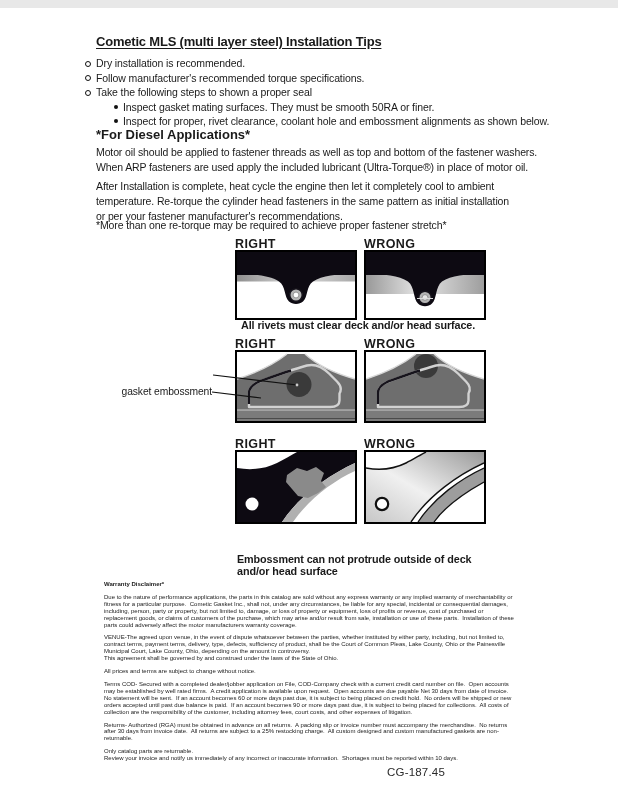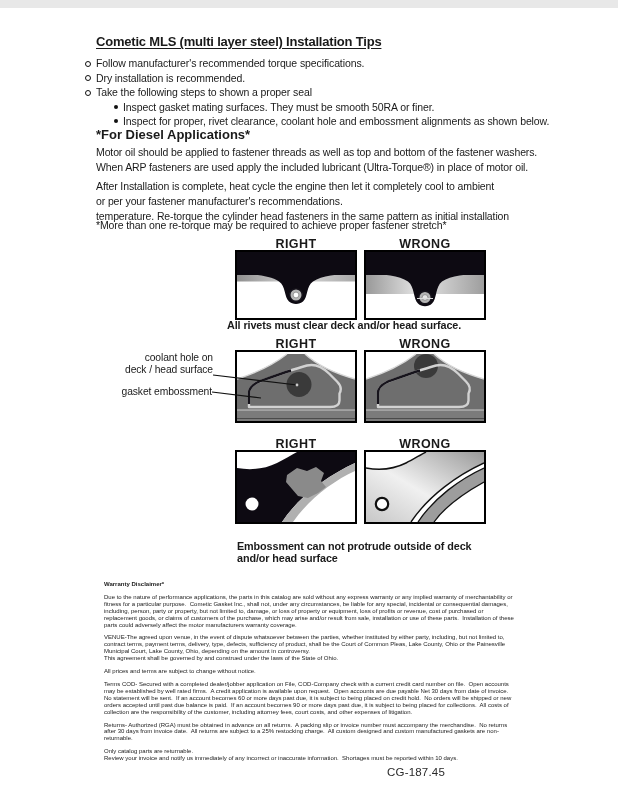--- a/index.html
+++ b/index.html
@@ -17,46 +17,46 @@
   .tip-row{display:flex;align-items:flex-start;height:14.6px;white-space:nowrap;font-size:10.5px;letter-spacing:-0.1px;}
   .tip-row.sub{margin-left:29px;}
   .circ{flex:none;width:4px;height:4px;border:1.1px solid #111;border-radius:50%;margin:3.5px 5px 0 0;}
   .dot{flex:none;width:4px;height:4px;background:#111;border-radius:50%;margin:4px 5px 0 0;}
   .diesel-head{left:96px;top:119px;font-size:13px;font-weight:bold;white-space:nowrap;}
   .para{font-size:10.5px;letter-spacing:-0.12px;}
   .para div{line-height:15.2px;white-space:nowrap;}
   .p1{left:96px;top:137px;}
   .p2{left:96px;top:171px;}
   .pnote{left:96px;top:211px;font-size:10.5px;white-space:nowrap;letter-spacing:-0.12px;}
-  .dlabel{width:122px;text-align:center;font-weight:bold;font-size:12.5px;letter-spacing:0.4px;}
+  .dlabel{width:122px;font-weight:bold;font-size:12.5px;letter-spacing:0.4px;}
   .panel{width:118px;border:2px solid #000;line-height:0;background:#fff;}
   .dcaption{font-weight:bold;font-size:10.8px;letter-spacing:-0.1px;white-space:nowrap;line-height:12px;}
   .sidelbl{font-size:10.3px;letter-spacing:-0.1px;text-align:right;line-height:11.5px;white-space:nowrap;}
   .legal{left:104px;top:573px;width:414px;font-size:6px;line-height:6.9px;color:#222;}
   .legal .head{font-weight:bold;margin-bottom:6px;}
   .lp{white-space:pre-wrap;margin:0;}
   .gap{margin-top:6px;}
   .footer-code{left:387px;top:758px;font-size:11.5px;letter-spacing:0.2px;color:#2a2a2a;white-space:nowrap;}
   svg{display:block;}
 </style>
 </head>
 <body>
 
 <div class="page">
 
   <div class="abs doc-title">Cometic MLS (multi layer steel) Installation Tips</div>
 
   <div class="abs tips">
     <div class="tip-row">
       <span class="circ"></span>
-      <span>Follow manufacturer's recommended torque specifications.</span>
+      <span>Dry installation is recommended.</span>
     </div>
     <div class="tip-row">
       <span class="circ"></span>
-      <span>Dry installation is recommended.</span>
+      <span>Follow manufacturer's recommended torque specifications.</span>
     </div>
     <div class="tip-row">
       <span class="circ"></span>
       <span>Take the following steps to shown a proper seal</span>
     </div>
     <div class="tip-row sub">
       <span class="dot"></span>
       <span>Inspect gasket mating surfaces.  They must be smooth 50RA or finer.</span>
     </div>
     <div class="tip-row sub">
@@ -65,22 +65,22 @@
     </div>
   </div>
 
   <div class="abs diesel-head">*For Diesel Applications*</div>
   <div class="abs para p1">
     <div>Motor oil should be applied to fastener threads as well as top and bottom of the fastener washers.</div>
     <div>When ARP fasteners are used apply the included lubricant (Ultra-Torque®) in place of motor oil.</div>
   </div>
   <div class="abs para p2">
     <div>After Installation is complete, heat cycle the engine then let it completely cool to ambient</div>
+    <div>temperature. Re-torque the cylinder head fasteners in the same pattern as initial installation</div>
     <div>or per your fastener manufacturer's recommendations.</div>
-    <div>temperature. Re-torque the cylinder head fasteners in the same pattern as initial installation</div>
   </div>
   <div class="abs pnote">*More than one re-torque may be required to achieve proper fastener stretch*</div>
 
   <div class="abs dlabel" style="left:235px;top:229px;">RIGHT</div>
   <div class="abs dlabel" style="left:364px;top:229px;">WRONG</div>
 
   <div class="abs panel" style="left:235px;top:242px;height:66px;">
     <svg width="118" height="66" viewBox="0 0 118 66">
       <defs>
         <linearGradient id="g1r" x1="0" y1="0" x2="1" y2="0">
@@ -108,29 +108,25 @@
       </defs>
       <rect x="0" y="0" width="118" height="66" fill="#0d0a12"></rect>
       <rect x="0" y="42" width="118" height="24" fill="#ffffff"></rect>
       <rect x="0" y="23" width="118" height="19" fill="url(#g1w)"></rect>
       <path d="M0,0 H118 V21 C100,22.5 85,23.5 76,29.5 C69,35 71,47 66,51.5 C62.5,55 55.5,55 52,51.5 C47,47 49,35 42,29.5 C33,23.5 18,22.5 0,21 Z" fill="#0d0a12"></path>
       <circle cx="59" cy="45.5" r="6.3" fill="#b5b5b5" stroke="#15121a" stroke-width="1.6"></circle>
       <circle cx="59" cy="45.5" r="2.9" fill="#e6e6e6" stroke="#777777" stroke-width="0.7"></circle>
       <line x1="51" y1="46.5" x2="67" y2="46.5" stroke="#dddddd" stroke-width="1"></line>
     </svg>
   </div>
-  <div class="abs dcaption" style="left:227px;top:311px;">All rivets must clear deck and/or head surface.</div>
+  <div class="abs dcaption" style="left:241px;top:311px;">All rivets must clear deck and/or head surface.</div>
 
   <div class="abs dlabel" style="left:235px;top:329px;">RIGHT</div>
   <div class="abs dlabel" style="left:364px;top:329px;">WRONG</div>
 
-  <div class="abs sidelbl" style="left:112px;top:344px;width:101px;">
-    <div>coolant hole on</div>
-    <div>deck / head surface</div>
-  </div>
   <div class="abs sidelbl" style="left:100px;top:378px;width:112px;">gasket embossment</div>
 
   <div class="abs panel" style="left:235px;top:342px;height:69px;">
     <svg width="118" height="69" viewBox="0 0 118 69">
       <rect width="118" height="69" fill="#ffffff"></rect>
       <path d="M0,27 C16,22 36,13 50,2 L68,2 C80,13 100,22 118,27 L118,69 L0,69 Z" fill="#6e6e6e"></path>
       <path d="M0,27 C16,22 36,13 50,2" fill="none" stroke="#d8d8d8" stroke-width="1.4"></path>
       <path d="M68,2 C80,13 100,22 118,27" fill="none" stroke="#d8d8d8" stroke-width="1.4"></path>
       <rect x="0" y="58" width="118" height="11" fill="#7b7b7b"></rect>
       <line x1="0" y1="58" x2="118" y2="58" stroke="#c9c9c9" stroke-width="1"></line>
@@ -186,21 +182,21 @@
       <rect width="118" height="70" fill="#ffffff"></rect>
       <path d="M0,16 C14,18.5 28,17 40,11 C48,7 54,3 60,0 L118,0 L118,11 C92,23 63,43 45,70 L0,70 Z" fill="url(#g3w)"></path>
       <path d="M0,16 C14,18.5 28,17 40,11 C48,7 54,3 60,0" fill="none" stroke="#111111" stroke-width="1.4"></path>
       <path d="M118,11 C92,23 63,43 45,70" fill="none" stroke="#111111" stroke-width="1.4"></path>
       <path d="M52,70 C68,46 94,27 118,16 L118,30 C100,40 80,53 68,70 Z" fill="#9d9d9d"></path>
       <path d="M52,70 C68,46 94,27 118,16" fill="none" stroke="#111111" stroke-width="1.3"></path>
       <path d="M118,30 C100,40 80,53 68,70" fill="none" stroke="#111111" stroke-width="1.3"></path>
       <circle cx="16" cy="52" r="6.2" fill="#ffffff" stroke="#111111" stroke-width="2.2"></circle>
     </svg>
   </div>
-  <div class="abs" style="left:237px;top:532px;">
+  <div class="abs" style="left:237px;top:545px;">
     <div class="dcaption" style="position:static;">Embossment can not protrude outside of deck</div>
     <div class="dcaption" style="position:static;">and/or head surface</div>
   </div>
 
   <div class="abs legal">
     <div class="head">Warranty Disclaimer*</div>
     <p class="lp">Due to the nature of performance applications, the parts in this catalog are sold without any express warranty or any implied warranty of merchantability or fitness for a particular purpose.  Cometic Gasket Inc., shall not, under any circumstances, be liable for any special, incidental or consequential damages, including, person, party or property, but not limited to, damage, or loss of property or equipment, loss of profits or revenue, cost of purchased or replacement goods, or claims of customers of the purchase, which may arise and/or result from sale, installation or use of these parts.  Installation of these parts could adversely affect the motor manufacturers warranty coverage.</p>
     <p class="lp gap">VENUE-The agreed upon venue, in the event of dispute whatsoever between the parties, whether instituted by either party, including, but not limited to, contract terms, payment terms, delivery, type, defects, sufficiency of product, shall be the Court of Common Pleas, Lake County, Ohio or the Painesville Municipal Court, Lake County, Ohio, depending on the amount in controversy.</p>
     <p class="lp">This agreement shall be governed by and construed under the laws of the State of Ohio.</p>
     <p class="lp gap">All prices and terms are subject to change without notice.</p>

